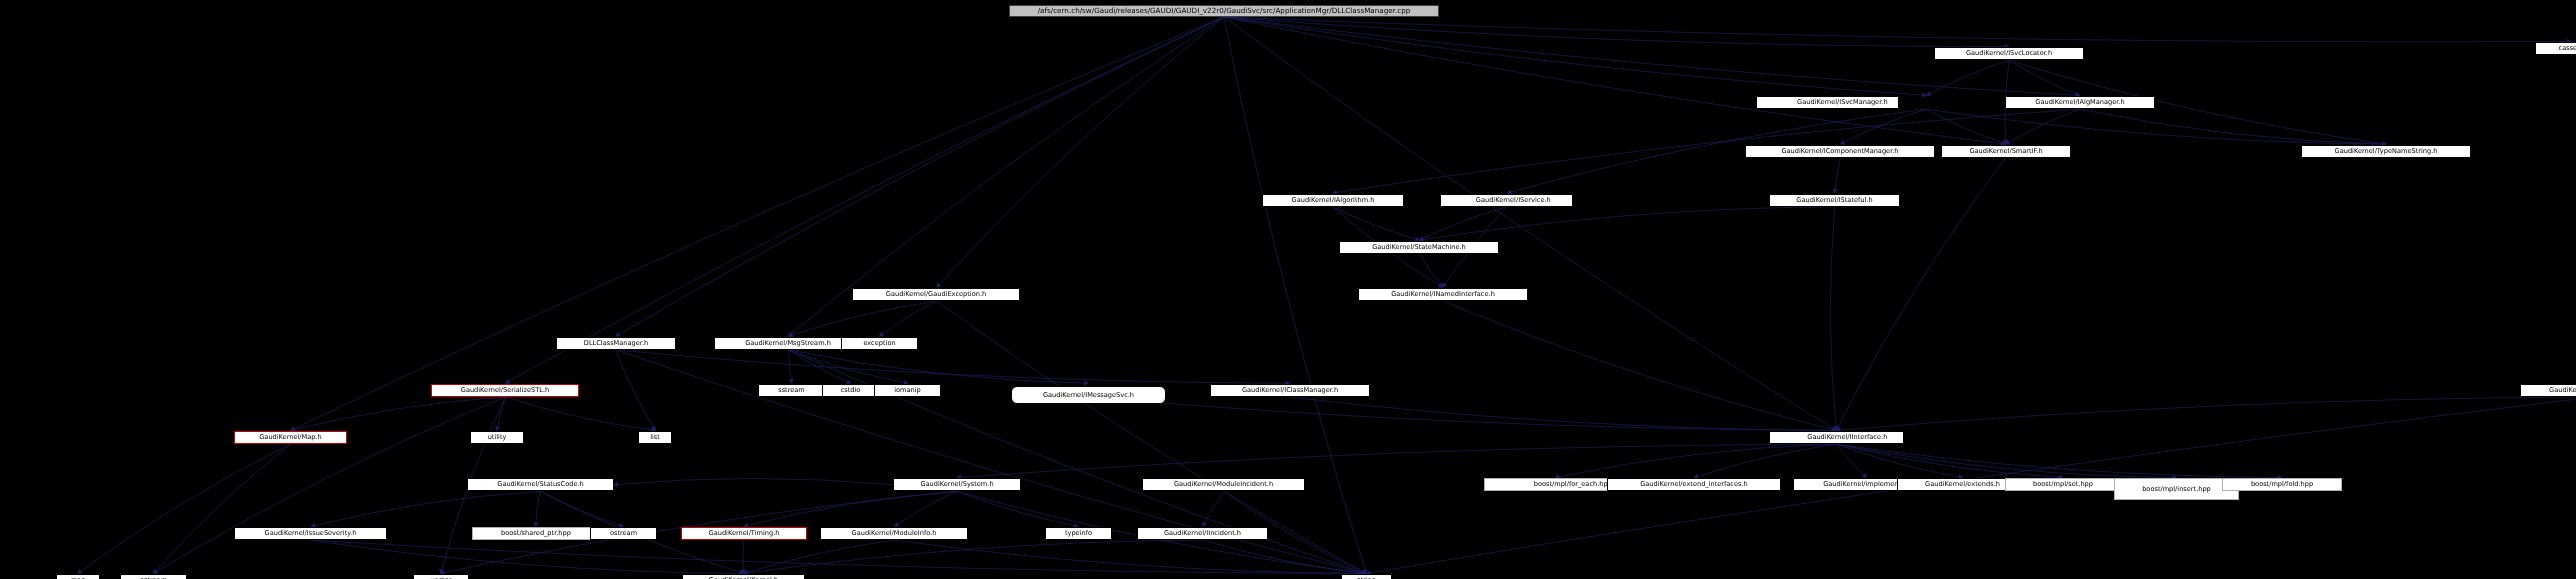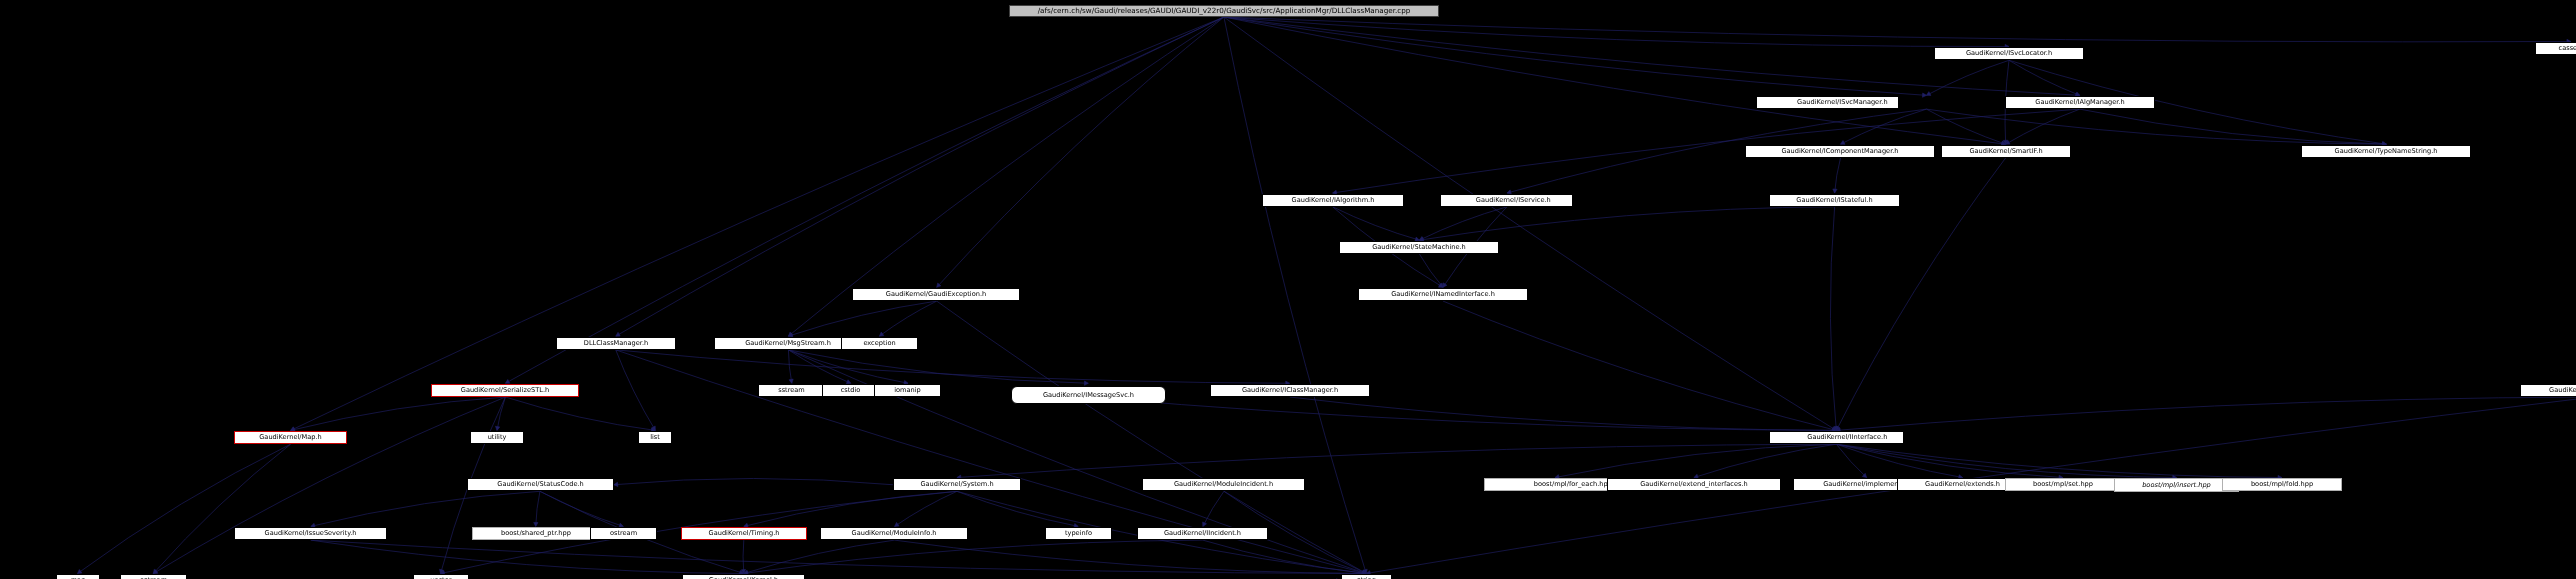--- a/index.html
+++ b/index.html
@@ -221,21 +221,21 @@
       <div class="node" style="left: 638px; top: 431px; width: 34px; height: 13px;">list</div>
       <div class="node" style="left: 470px; top: 431px; width: 54px; height: 13px;">utility</div>
       <div class="node red" style="left: 234px; top: 431px; width: 113px; height: 13px;">GaudiKernel/Map.h</div>
       <div class="node" style="left: 893px; top: 478px; width: 128px; height: 13px;">GaudiKernel/System.h</div>
       <div class="node" style="left: 1142px; top: 478px; width: 163px; height: 13px;">GaudiKernel/ModuleIncident.h</div>
       <div class="node gray" style="left: 1484px; top: 478px; width: 142px; height: 13px; padding-left: 38px;">boost/mpl/for_each.hpp</div>
       <div class="node" style="left: 1607px; top: 478px; width: 174px; height: 13px;">GaudiKernel/extend_interfaces.h</div>
       <div class="node" style="left: 1793px; top: 478px; width: 148px; height: 13px;">GaudiKernel/implements.h</div>
       <div class="node" style="left: 1897px; top: 478px; width: 131px; height: 13px;">GaudiKernel/extends.h</div>
       <div class="node gray" style="left: 2005px; top: 478px; width: 116px; height: 13px;">boost/mpl/set.hpp</div>
-      <div class="node gray" style="left: 2114px; top: 478px; width: 125px; height: 14px; font-style: italic;">boost/mpl/insert.hpp</div>
+      <div class="node gray" style="left: 2114px; top: 478px; width: 125px; height: 22px;">boost/mpl/insert.hpp</div>
       <div class="node gray" style="left: 2222px; top: 478px; width: 120px; height: 13px;">boost/mpl/fold.hpp</div>
       <div class="node" style="left: 467px; top: 478px; width: 147px; height: 13px;">GaudiKernel/StatusCode.h</div>
       <div class="node" style="left: 234px; top: 527px; width: 153px; height: 13px;">GaudiKernel/IssueSeverity.h</div>
       <div class="node gray" style="left: 472px; top: 527px; width: 128px; height: 13px;">boost/shared_ptr.hpp</div>
       <div class="node" style="left: 590px; top: 527px; width: 67px; height: 13px;">ostream</div>
       <div class="node red" style="left: 681px; top: 527px; width: 126px; height: 13px;">GaudiKernel/Timing.h</div>
       <div class="node" style="left: 820px; top: 527px; width: 148px; height: 13px;">GaudiKernel/ModuleInfo.h</div>
       <div class="node" style="left: 1045px; top: 527px; width: 67px; height: 13px;">typeinfo</div>
       <div class="node" style="left: 1137px; top: 527px; width: 131px; height: 13px;">GaudiKernel/IIncident.h</div>
       <div class="node" style="left: 56px; top: 574px; width: 44px; height: 13px;">map</div>

